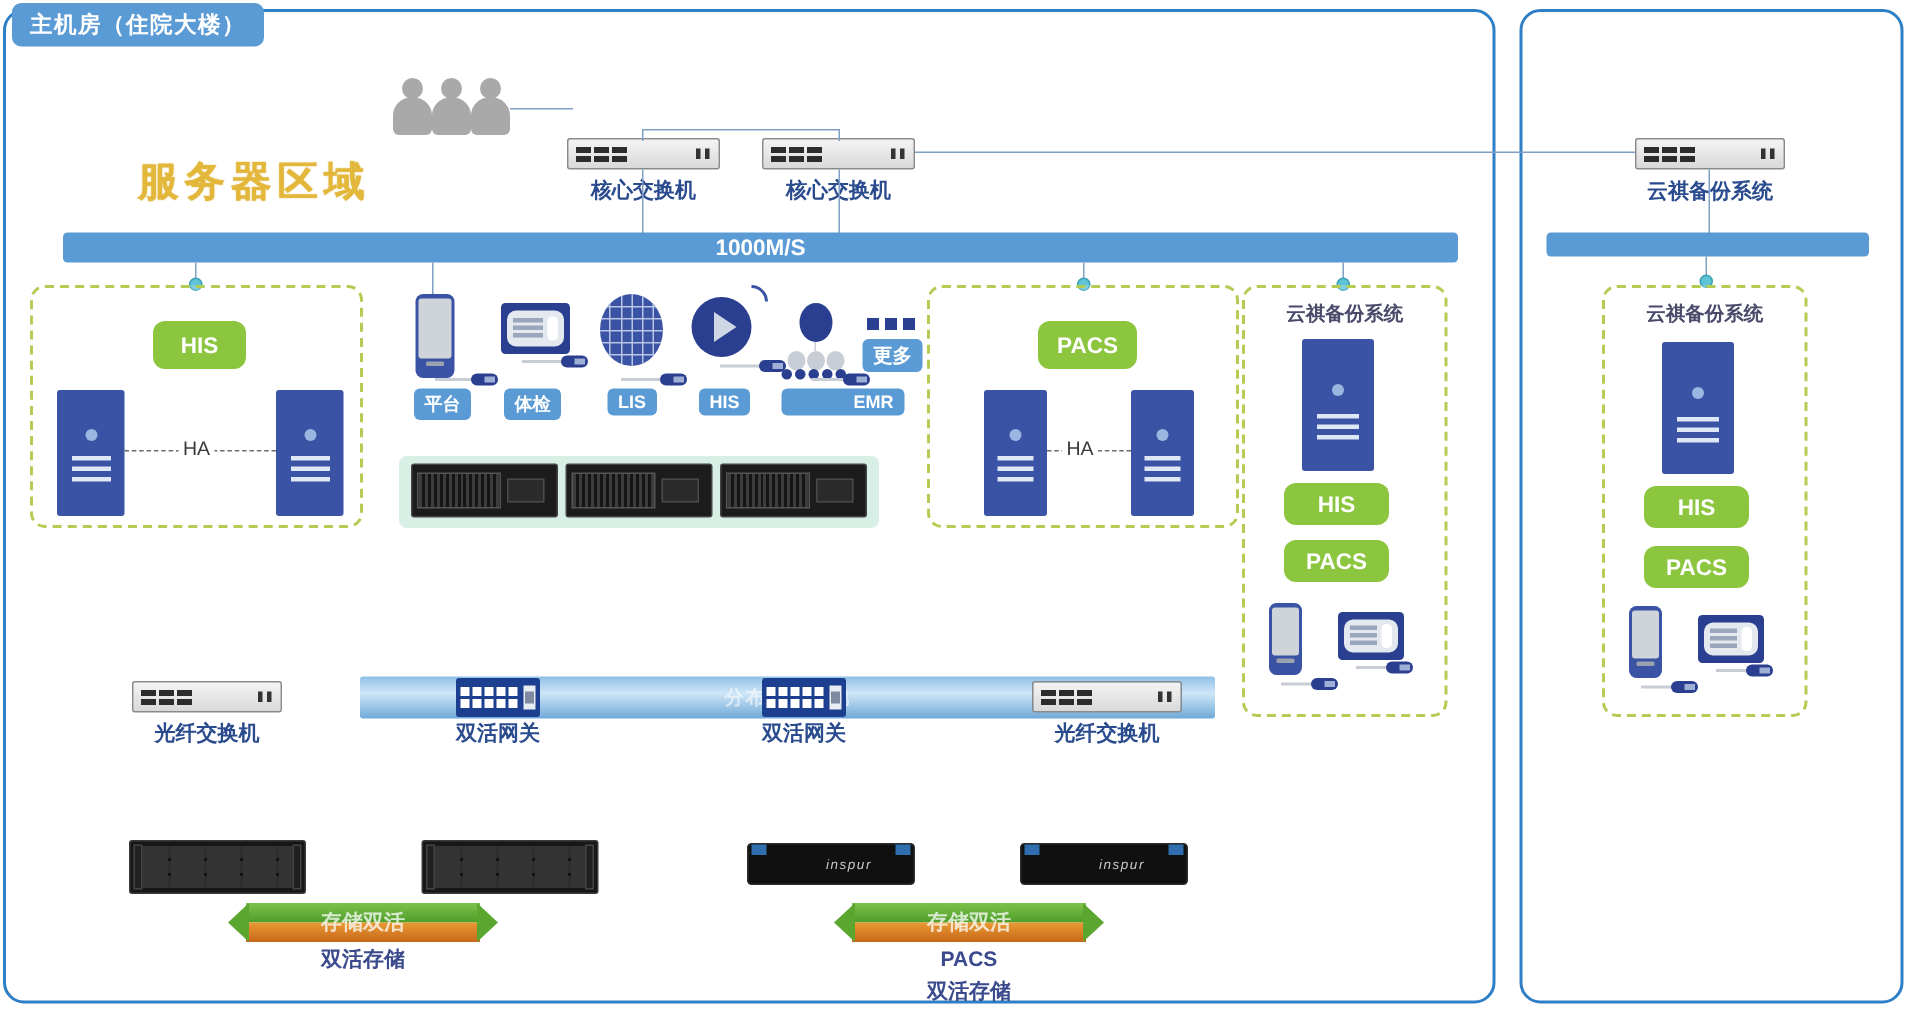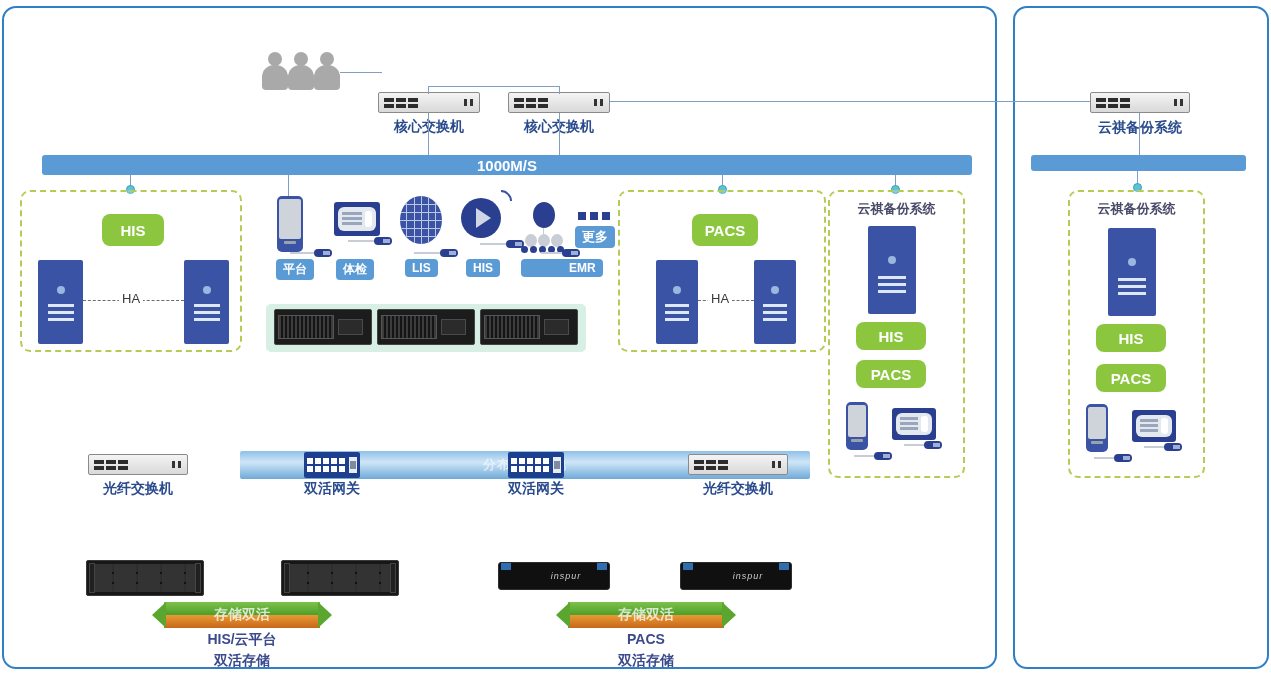--- a/index.html
+++ b/index.html
@@ -325,23 +325,25 @@
       <line x1="140" y1="478" x2="553" y2="562"></line>
       <line x1="140" y1="478" x2="735" y2="562"></line>
       <line x1="735" y1="478" x2="143" y2="562"></line>
       <line x1="735" y1="478" x2="340" y2="562"></line>
       <line x1="735" y1="478" x2="553" y2="562"></line>
       <line x1="735" y1="478" x2="735" y2="562"></line>
     </g>
   </svg>
 
   <div class="panel" id="panel-main"></div>
+  <div class="panel-tag abs" id="tag-main" style="left:8px; top:2px;">主机房（住院大楼）</div>
 
   <div class="panel" id="panel-dr"></div>
 
+  <div class="abs" id="zone-title">服务器区域</div>
 
   <div class="abs" style="left:262px; top:52px; width:80px; height:42px;">
     <div class="user-ico" style="left:0;">
       <div class="head"></div>
         <div class="body"></div>
     </div>
     <div class="user-ico" style="left:26px;">
       <div class="head"></div>
         <div class="body"></div>
     </div>
@@ -693,21 +695,20 @@
       <div class="ear r"></div>
   </div>
   <div class="dualarrow" style="left:152px; top:602px; width:180px; height:26px;">
     <div class="bar-g"></div>
       <div class="bar-o"></div>
     <div class="tip l"></div>
       <div class="tip r"></div>
     <div class="alabel">存储双活</div>
   </div>
   <div class="store-caption abs" style="left:152px; top:629px; width:180px;">
-    <div>HIS/云平台</div>
     <div>双活存储</div>
   </div>
 
   <div class="storage2" style="left:498px; top:562px; width:112px; height:28px;">
     <div class="cap l"></div>
       <div class="cap r"></div>
     <span class="brand">inspur</span>
   </div>
   <div class="storage2" style="left:680px; top:562px; width:112px; height:28px;">
     <div class="cap l"></div>

